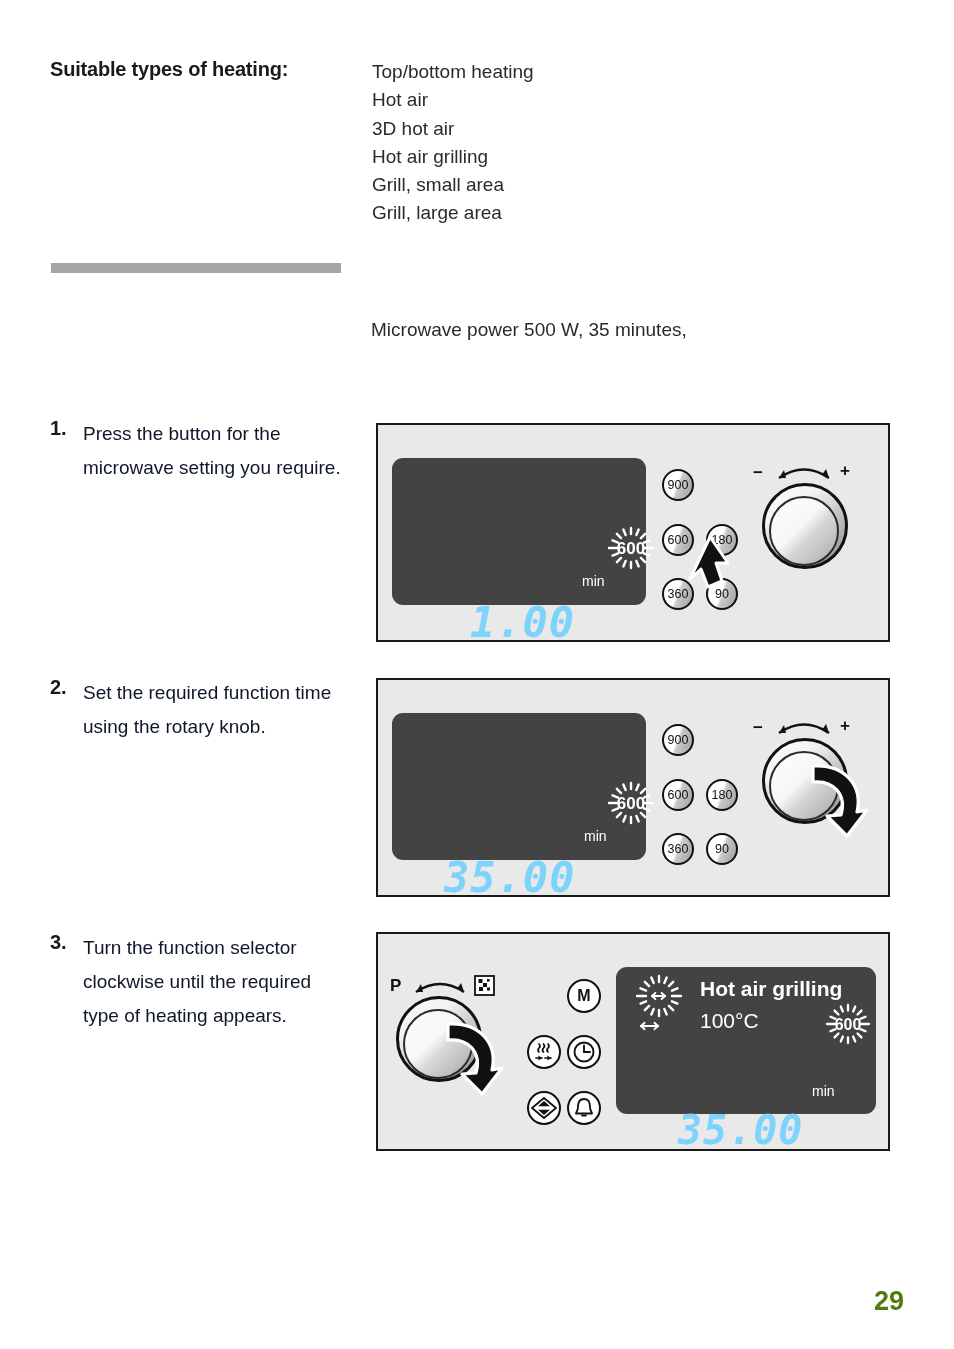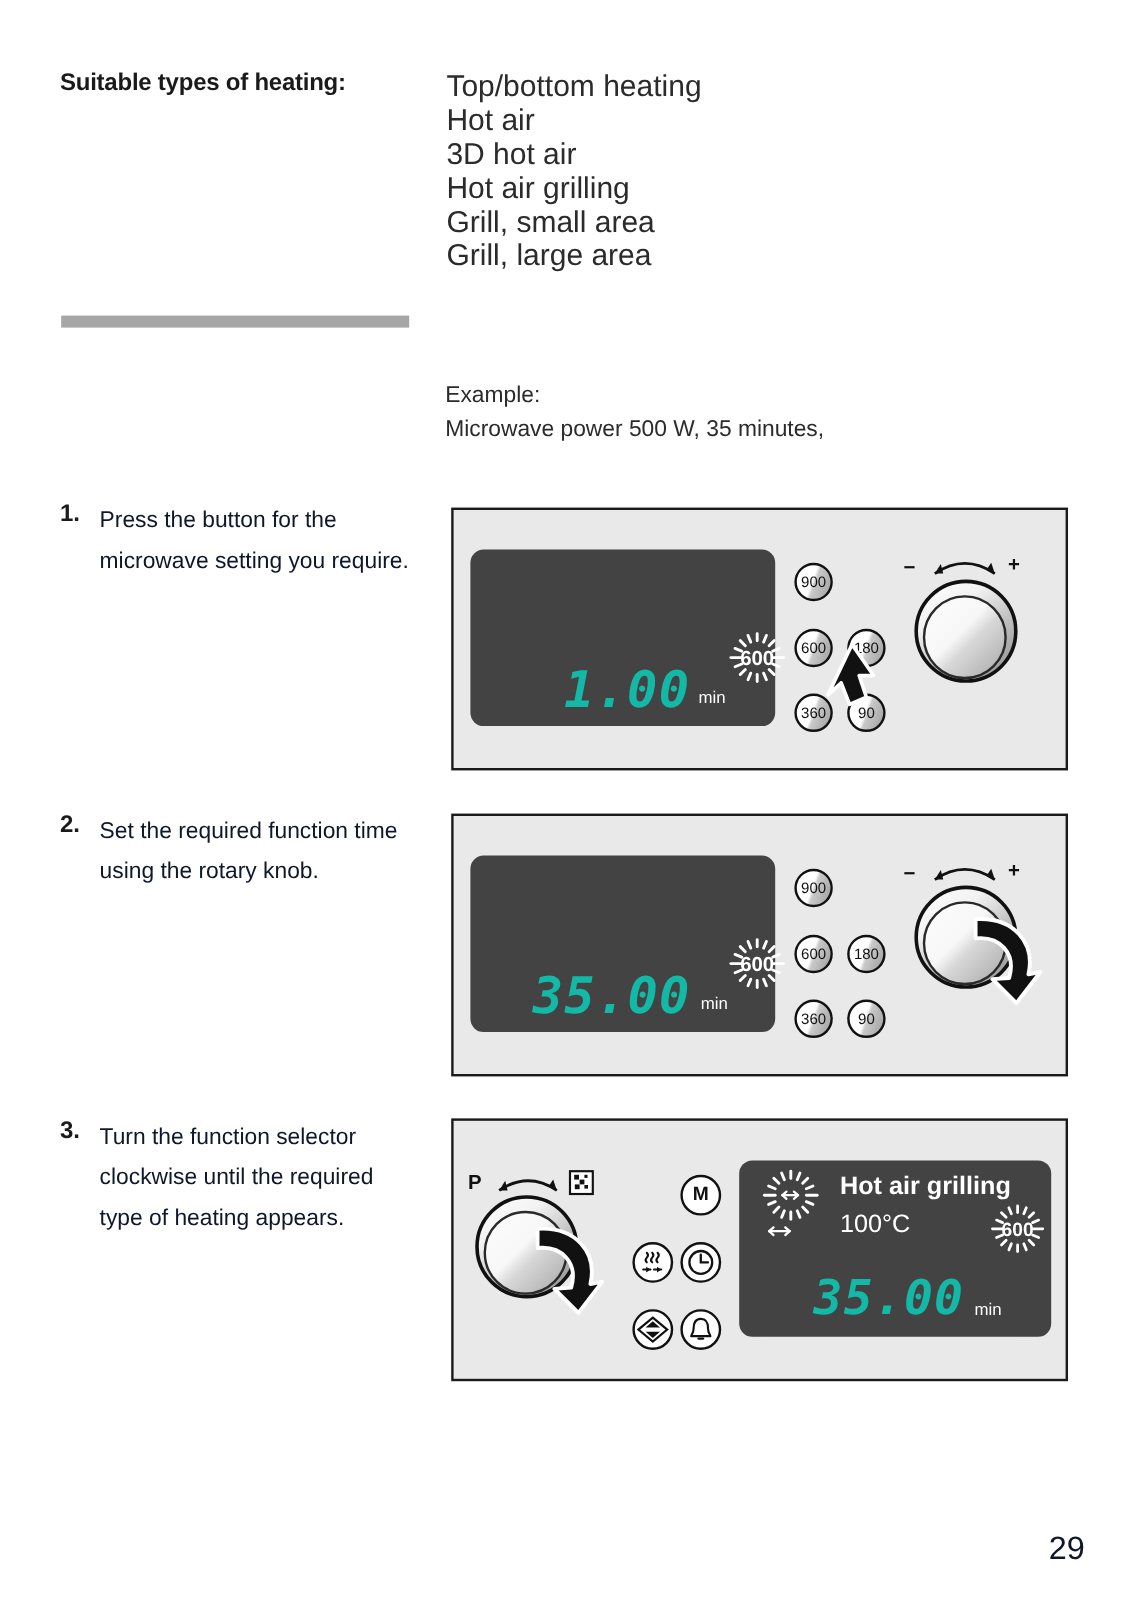--- a/index.html
+++ b/index.html
@@ -12,21 +12,21 @@
   }
   .page { position: relative; width: 954px; height: 1349px; }
 
   
   .heat-block { position: absolute; left: 50px; top: 58px; width: 860px; }
   .heat-label {
     position: absolute; left: 0; top: 0;
     font-size: 20px; font-weight: bold; letter-spacing: -0.2px;
   }
   .heat-list { position: absolute; left: 322px; top: 0; }
-  .heat-list li { list-style: none; font-size: 25px; line-height: 28.3px; color: #2b2b2b; }
+  .heat-list li { list-style: none; font-size: 19px; line-height: 28.3px; color: #2b2b2b; }
 
   
   .sec-bar {
     position: absolute; left: 51px; top: 263px;
     width: 290px; height: 10px; background: #a6a6a6;
   }
   .sec-title {
     position: absolute; left: 50px; top: 280px;
     font-size: 29px; font-weight: bold; letter-spacing: -0.6px;
   }
@@ -61,24 +61,25 @@
 
   
   .screen {
     position: absolute;
     background: #434343;
     border-radius: 11px;
   }
   .seg {
     position: absolute;
     font-family: "DejaVu Sans Mono", monospace;
-    color: #14b8a6;
+    color: #7dd3fc;
     font-style: italic;
     font-weight: bold;
     letter-spacing: 1px;
+    margin-top: 48px;
   }
   .min-unit {
     position: absolute;
     color: #ffffff; font-size: 14px;
     font-family: "Liberation Sans", sans-serif;
   }
   .scr-text {
     position: absolute; color: #ffffff;
     font-family: "Liberation Sans", sans-serif;
     font-weight: bold;
@@ -119,22 +120,22 @@
   .knob-lbl {
     position: absolute; font-size: 17px; font-weight: bold;
     font-family: "Liberation Sans", sans-serif; color: #111;
   }
 
   svg { display: block; overflow: visible; }
   .abs { position: absolute; }
 
   
   .pageno {
-    position: absolute; right: 50px; bottom: 43px;
-    font-size: 27px; font-weight: normal; color: #0f172a;
+    position: absolute; right: 50px; bottom: 32px;
+    font-size: 27px; font-weight: bold; color: #4d7c0f;
   }
 </style>
 </head>
 <body>
 
 <div class="page">
 
   <div class="heat-block">
     <div class="heat-label">Suitable types of heating:</div>
     <ul class="heat-list">
@@ -143,21 +144,20 @@
       <li>3D hot air</li>
       <li>Hot air grilling</li>
       <li>Grill, small area</li>
       <li>Grill, large area</li>
     </ul>
   </div>
 
   <div class="sec-bar"></div>
 
   <div class="example">
-    <div>Example:</div>
     <div>Microwave power 500 W, 35 minutes,</div>
   </div>
 
   <div class="step-text" id="step1-text">
     <span class="step-num">1.</span>
     <span class="step-body">Press the button for the microwave setting you require.</span>
   </div>
 
   <div class="step-text" id="step2-text">
     <span class="step-num">2.</span>

